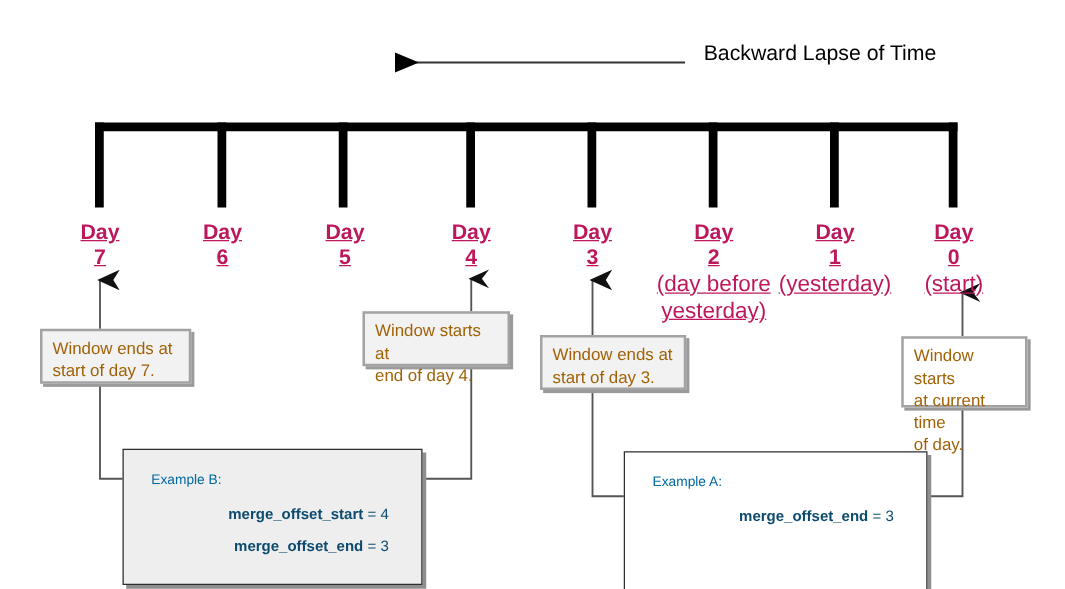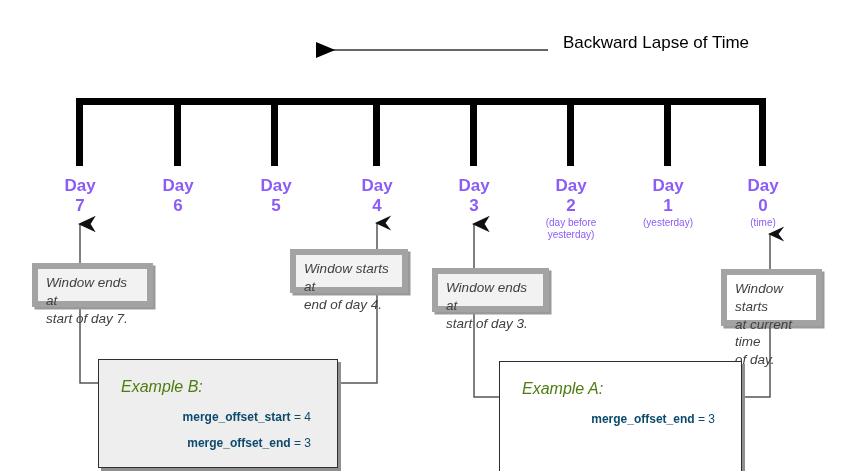--- a/index.html
+++ b/index.html
@@ -37,74 +37,73 @@
     background: #000;
   }
 
   
   .day-label {
     position: absolute;
     width: 96px;
     text-align: center;
     font-size: 17px;
     font-weight: bold;
-    color: #8b5cf6;
+    color: #be185d;
     line-height: 1.18;
+    text-decoration: underline;
   }
   .day-sub {
     display: block;
-    font-size: 10px;
+    font-size: 18px;
     font-weight: normal;
     line-height: 1.18;
     margin-top: 1px;
   }
 
   
   #wires {
     position: absolute;
     left: 0;
     top: 0;
     width: 852px;
     height: 471px;
     pointer-events: none;
   }
 
   
   .note {
     position: absolute;
     box-sizing: border-box;
     background: #f2f2f2;
-    border: 6px solid #a3a3a3;
+    border: 2px solid #a3a3a3;
     box-shadow: 2.5px 2.5px 0 0 #9a9a9a;
     font-size: 13.5px;
-    color: #404040;
+    color: #a16207;
     line-height: 1.32;
     padding: 5px 8px 6px 8px;
     white-space: pre-line;
-    font-style: italic;
   }
   .note.white {
     background: #ffffff;
   }
 
   
   .example-box {
     position: absolute;
     box-sizing: border-box;
     border: 1px solid #2e2e2e;
     box-shadow: 3px 3px 0 0 #8f8f8f;
     padding: 16px 18px 14px 18px;
   }
   .example-box.shaded { background: #eeeeee; }
   .example-box.plain  { background: #ffffff; }
 
   .example-title {
-    font-style: italic;
-    font-size: 16px;
-    color: #4d7c0f;
+    font-size: 11px;
+    color: #0369a1;
     margin: 2px 0 14px 4px;
   }
   .example-row {
     font-size: 12px;
     color: #0c4a6e;
     text-align: right;
     margin: 0 8px 12px 0;
     white-space: nowrap;
   }
   .example-row .k {
@@ -200,21 +199,21 @@
 
   <div class="day-label" style="left:620px; top:160px;">
     <span>Day</span><br>
     <span>1</span>
     <span class="day-sub">(yesterday)</span>
   </div>
 
   <div class="day-label" style="left:715px; top:160px;">
     <span>Day</span><br>
     <span>0</span>
-    <span class="day-sub">(time)</span>
+    <span class="day-sub">(start)</span>
   </div>
 
   <div class="note" style="left:32px; top:247px; width:121px; height:44px;">Window ends at
 start of day 7.</div>
 
   <div class="note" style="left:290px; top:233px; width:118px; height:44px;">Window starts at
 end of day 4.</div>
 
   <div class="note" style="left:432px; top:252px; width:117px; height:44px;">Window ends at
 start of day 3.</div>

